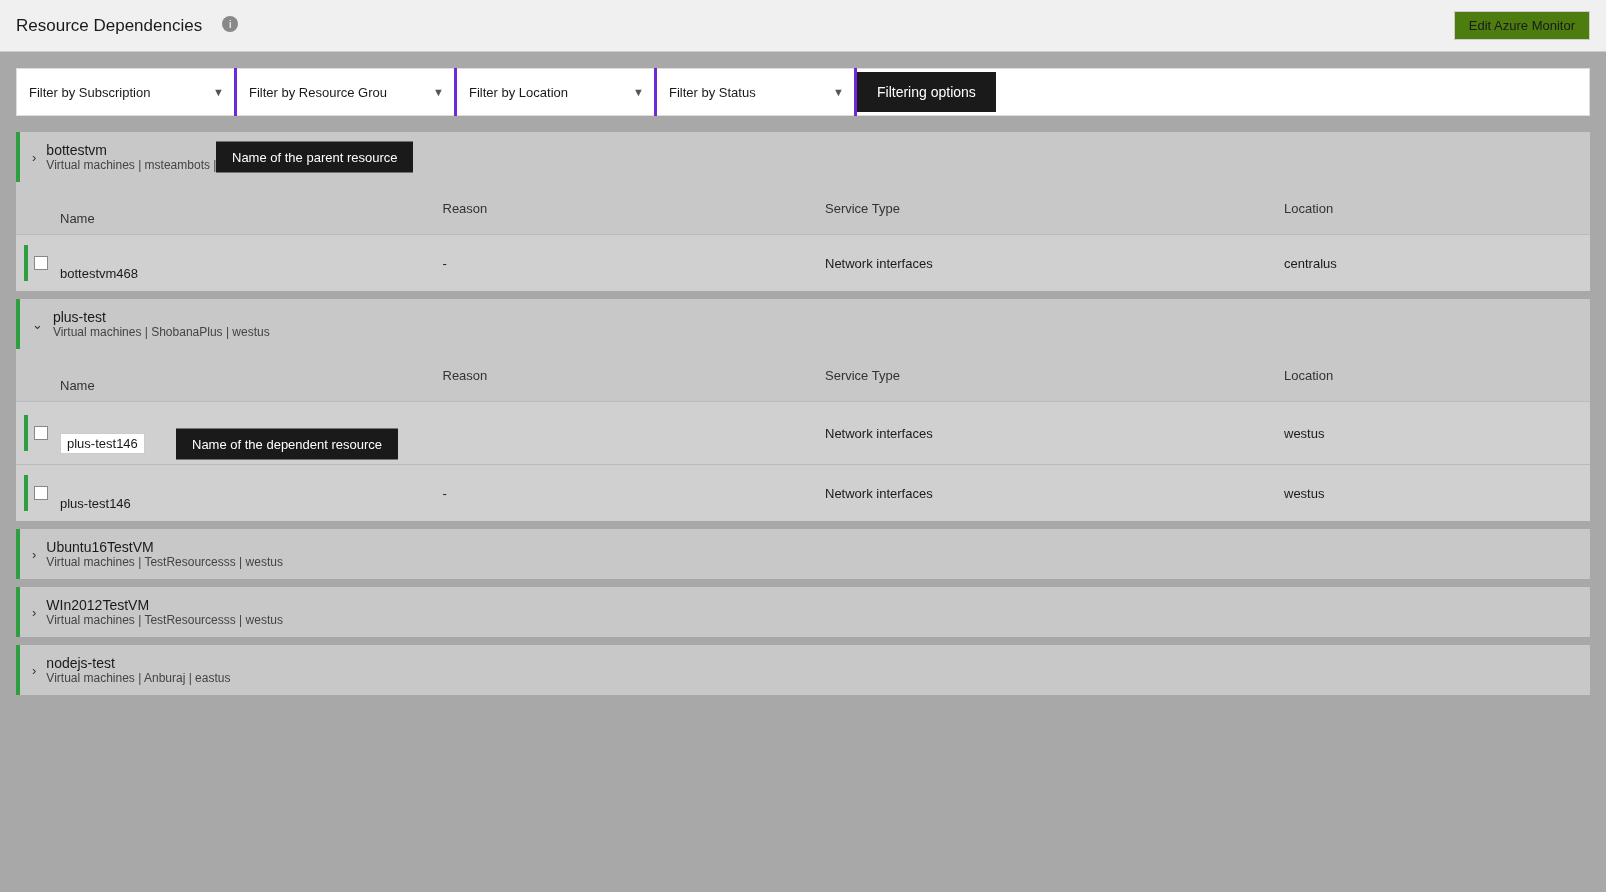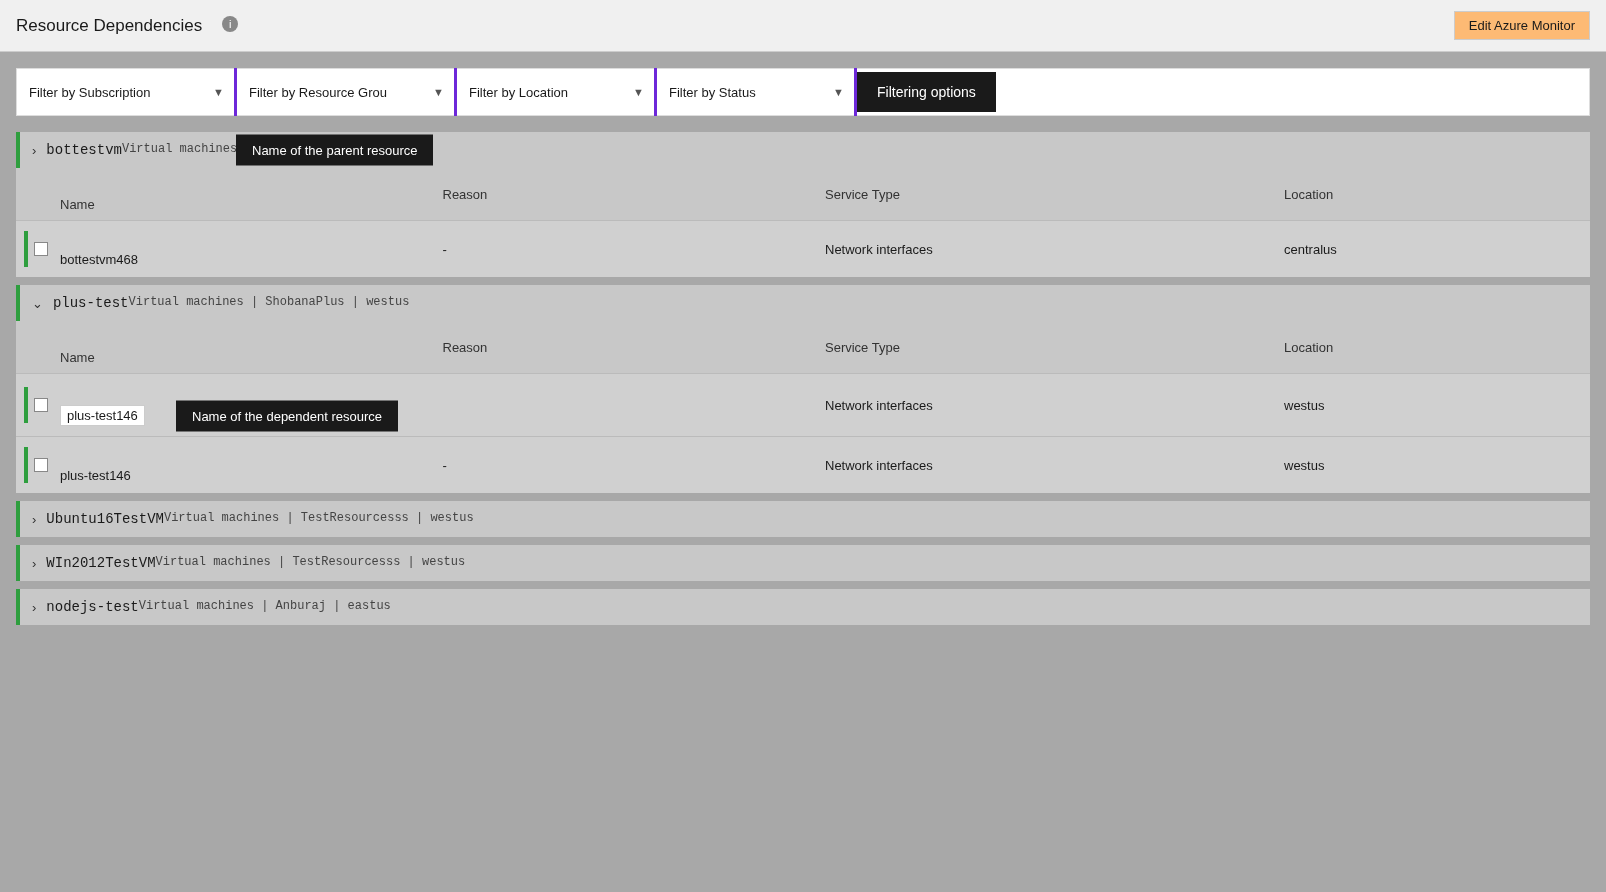--- a/index.html
+++ b/index.html
@@ -35,21 +35,21 @@
       border-radius: 50%;
       background: #888;
       color: white;
       font-size: 11px;
       display: flex;
       align-items: center;
       justify-content: center;
       cursor: pointer;
     }
     .edit-btn {
-      background: #fdba74;
+      background: #4d7c0f;
       border: 1px solid #ccc;
       padding: 6px 14px;
       font-size: 13px;
       cursor: pointer;
       color: #1a1a1a;
     }
     .content-area {
       background: #a8a8a8;
       padding: 16px;
       min-height: calc(892px - 52px);
@@ -112,22 +112,21 @@
       position: relative;
       border-left: 4px solid #2e9e3e;
     }
     .resource-group-header .chevron {
       margin-right: 10px;
       font-size: 13px;
       color: #333;
     }
     .resource-group-info {
       display: flex;
-      flex-direction: row;
-      font-family: Liberation Mono, monospace;
+      flex-direction: column;
     }
     .resource-group-name {
       font-size: 14px;
       font-weight: 500;
       color: #1a1a1a;
     }
     .resource-group-meta {
       font-size: 12px;
       color: #444;
     }
@@ -223,21 +222,21 @@
     <div class="filtering-options-label">Filtering options</div>
   </div>
 
   <div style="margin-bottom:8px;">
     <div class="resource-group-header" style="position:relative;">
       <span class="chevron">›</span>
       <div class="resource-group-info">
         <span class="resource-group-name">bottestvm</span>
         <span class="resource-group-meta">Virtual machines | msteambots | centralus</span>
       </div>
-      <div class="tooltip-dark" style="left:216px; top:50%; transform:translateY(-50%);">Name of the parent resource</div>
+      <div class="tooltip-dark" style="left:196px; top:50%; transform:translateY(-50%);">Name of the parent resource</div>
     </div>
     <div class="table-wrapper">
       <div class="table-header-row">
         <div class="col-checkbox"></div>
         <div class="col-name th">Name</div>
         <div class="col-reason th">Reason</div>
         <div class="col-svctype th">Service Type</div>
         <div class="col-location th">Location</div>
       </div>
       <div class="data-row">

